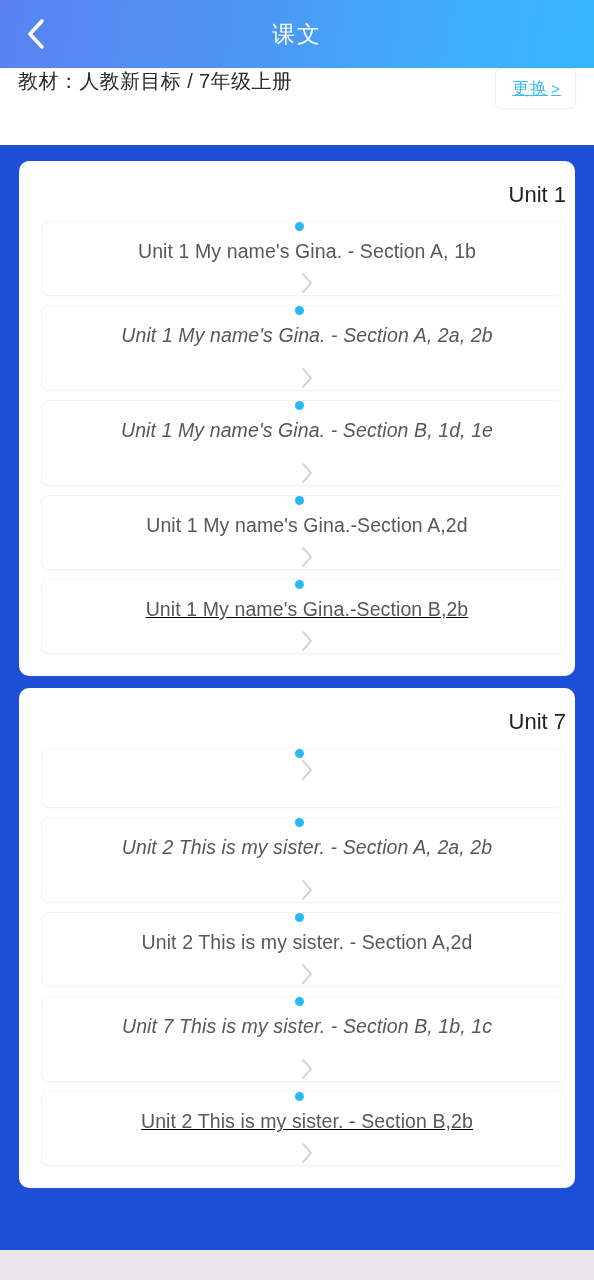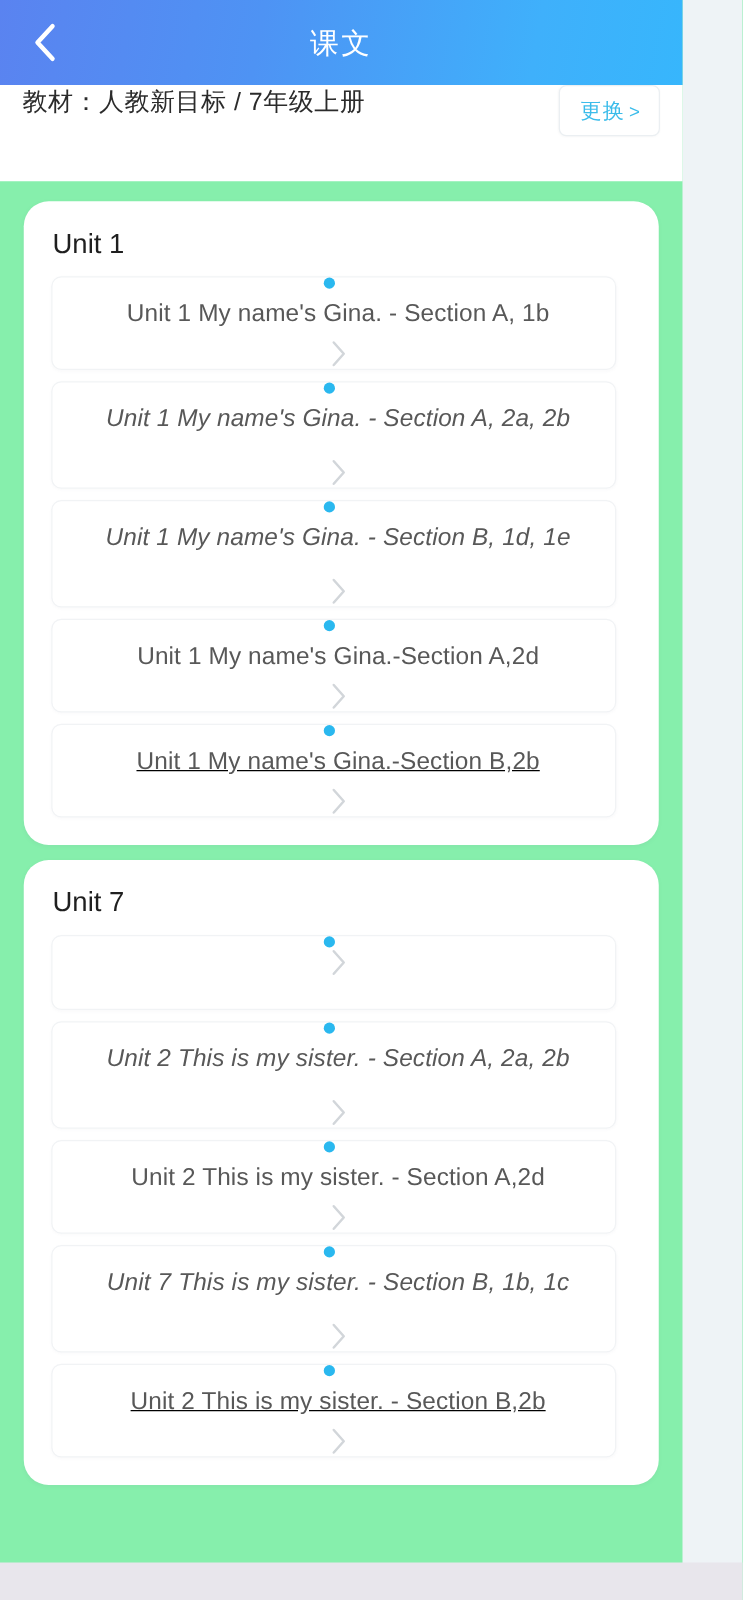--- a/index.html
+++ b/index.html
@@ -10,23 +10,23 @@
   }
 
   body {
     font-family: "Liberation Sans", "DejaVu Sans", sans-serif;
     background: #eef3f6;
     overflow: hidden;
   }
 
   .phone {
     position: relative;
-    width: 546px;
+    width: 594px;
     height: 1280px;
-    background: #86efac;
+    background: #1d4ed8;
     display: flex;
     flex-direction: column;
   }
 
   
   .navbar {
     position: relative;
     height: 68px;
     flex: 0 0 68px;
     background: linear-gradient(100deg, #5a83f0 0%, #4e93f4 38%, #3fb0fb 78%, #37b6fc 100%);
@@ -78,39 +78,41 @@
     border: 1px solid #ebeff2;
     border-radius: 6px;
     background: #ffffff;
     color: #3bbcea;
     font-size: 17px;
     padding: 11px 14px 11px 16px;
     letter-spacing: 1px;
     line-height: 1;
     white-space: nowrap;
     box-shadow: 0 0 2px rgba(0,0,0,0.03);
+    text-decoration: underline;
   }
   .change-btn .chev-txt {
     font-size: 15px;
     margin-left: 3px;
   }
 
   
   .content {
     flex: 1 1 auto;
     padding: 16px 19px 0 19px;
     overflow: hidden;
   }
 
   .unit-card {
     background: #ffffff;
-    border-radius: 20px;
-    padding: 20px 34px 22px 22px;
+    border-radius: 10px;
+    padding: 20px 9px 22px 22px;
     margin-bottom: 12px;
     box-shadow: 0 1px 3px rgba(120,130,145,0.07);
+    text-align: right;
   }
 
   .unit-title {
     font-size: 22px;
     color: #1f1f1f;
     font-weight: 400;
     margin: 2px 0 14px 1px;
     line-height: 1.1;
   }
 

